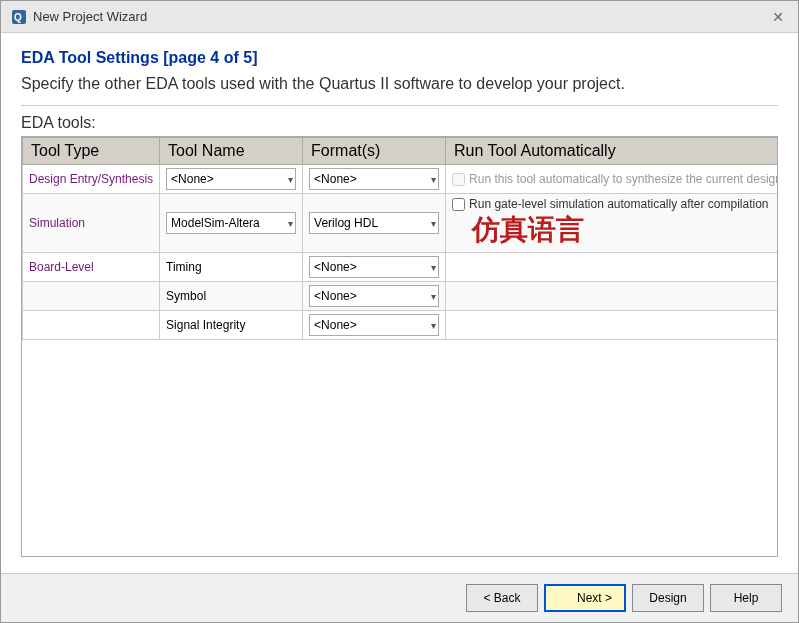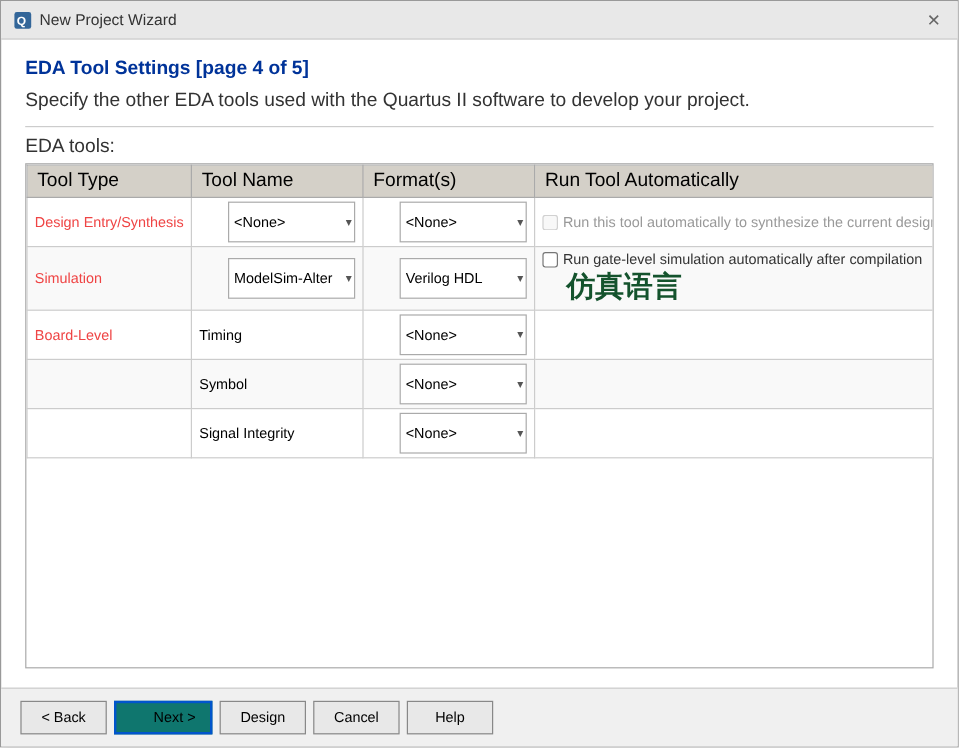--- a/index.html
+++ b/index.html
@@ -97,49 +97,48 @@
       border: 1px solid #ccc;
       padding: 3px 6px;
       font-size: 12px;
       vertical-align: middle;
       white-space: nowrap;
     }
     .eda-table tr:nth-child(even) td { background: #f9f9f9; }
     .eda-table tr:nth-child(odd) td { background: #ffffff; }
     .tool-type-cell {
       width: 130px;
-      color: #ef4444;
+      color: #701a75;
     }
     .tool-name-cell {
       width: 150px;
     }
     .format-cell {
       width: 150px;
     }
     .run-tool-cell {
       width: auto;
     }
     .select-wrapper {
       display: inline-flex;
       align-items: center;
       position: relative;
       width: 130px;
     }
     .select-wrapper select {
       width: 100%;
-      height: 34px;
+      height: 22px;
       font-size: 12px;
       border: 1px solid #aaa;
       background: #fff;
       padding: 1px 4px;
       appearance: none;
       -webkit-appearance: none;
       padding-right: 18px;
       cursor: pointer;
-      margin-left: 24px;
     }
     .select-wrapper::after {
       content: '▾';
       position: absolute;
       right: 3px;
       font-size: 10px;
       pointer-events: none;
       color: #555;
     }
     .checkbox-label {
@@ -149,44 +148,45 @@
       font-size: 12px;
       color: #999;
     }
     .checkbox-label input[type=checkbox] {
       cursor: pointer;
     }
     .checkbox-label-active {
       color: #333;
     }
     .annotation-text {
-      color: #14532d;
-      font-size: 24px;
+      color: #b91c1c;
+      font-size: 28px;
       font-weight: bold;
       margin-left: 20px;
     }
     .footer {
       border-top: 1px solid #ccc;
       padding: 10px 16px;
       display: flex;
+      justify-content: flex-end;
       gap: 6px;
       background: #f0f0f0;
     }
     .footer button {
       height: 28px;
       min-width: 72px;
       font-size: 12px;
       border: 1px solid #888;
       background: #e8e8e8;
       cursor: pointer;
       padding: 0 12px;
     }
     .footer button.primary {
       border: 2px solid #0055cc;
-      background: #0f766e;
+      background: #fef9c3;
       padding-left: 31px;
     }
     .footer button:disabled {
       color: #aaa;
       cursor: default;
     }
     .divider {
       border: none;
       border-top: 1px solid #ccc;
       margin-bottom: 8px;
@@ -320,16 +320,15 @@
 
         </tbody>
       </table>
     </div>
   </div>
 
   <div class="footer">
     <button>&lt; Back</button>
     <button class="primary">Next &gt;</button>
     <button>Design</button>
-    <button>Cancel</button>
     <button>Help</button>
   </div>
 </div>
 
 </body></html>

